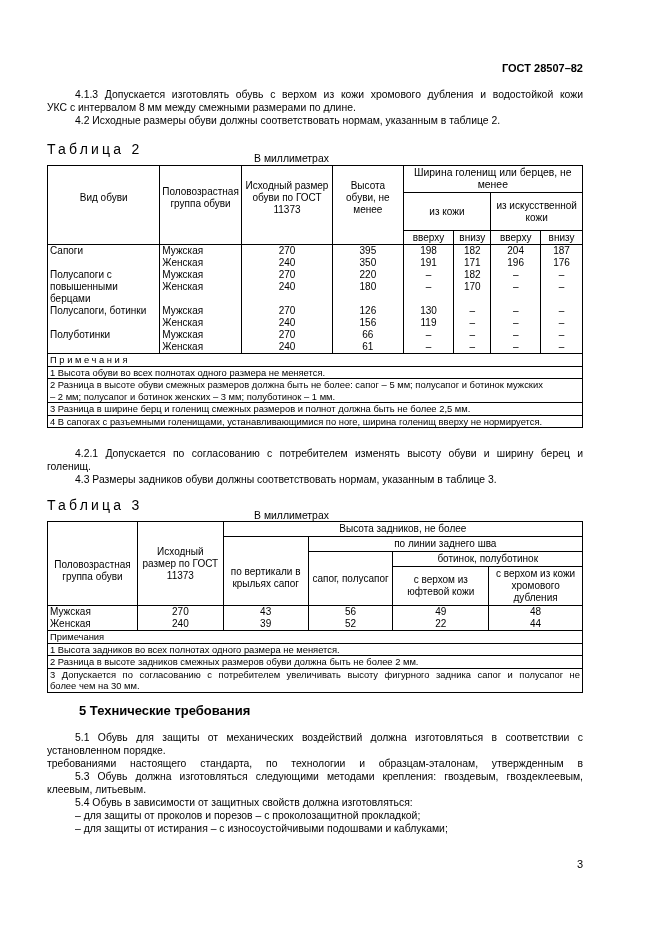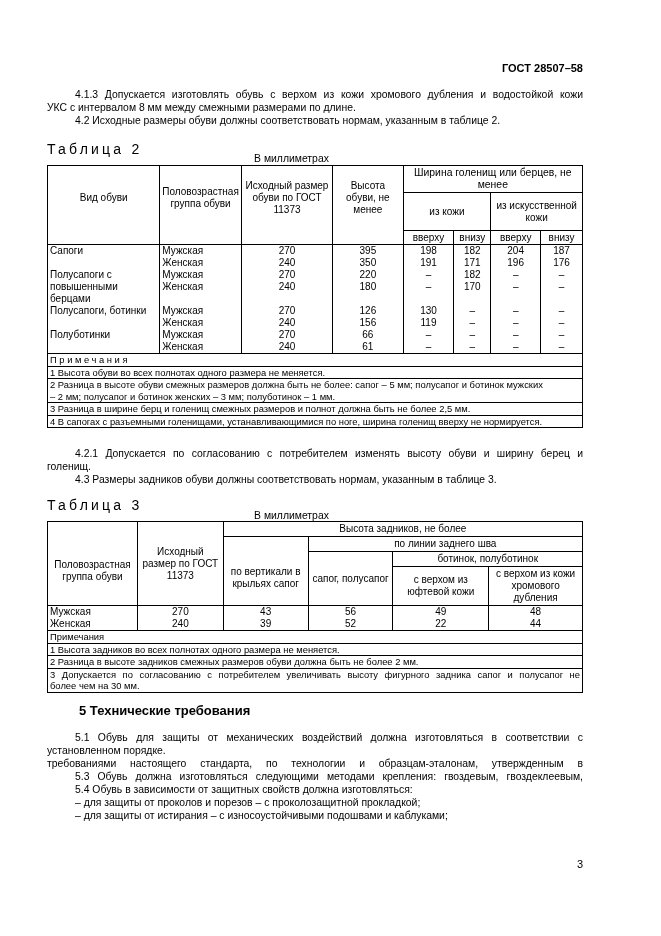--- a/index.html
+++ b/index.html
@@ -27,21 +27,21 @@
     .c { text-align: center; }
     .l { text-align: left; }
     .notes td { font-size: 9.4px; line-height: 11.5px; padding: 0 2px; }
     .notes-title-spaced { letter-spacing: 2.6px; }
     .section-title { left: 79px; top: 703px; font-weight: bold; font-size: 13px; }
     .page-num { left: 0; top: 858px; width: 583px; text-align: right; font-size: 11px; }
   </style>
 </head>
 <body>
 
-<div class="abs header-code">ГОСТ 28507–58</div>
+<div class="abs header-code">ГОСТ 28507–82</div>
 
 <div class="abs para" style="top:88px;">
   <span class="line" style="text-align:justify;text-align-last:justify;"><span class="indent"></span><span>4.1.3 Допускается изготовлять обувь с верхом из кожи хромового дубления и водостойкой кожи</span></span>
   <span class="line">УКС с интервалом 8 мм между смежными размерами по длине.</span>
   <span class="line"><span class="indent"></span><span>4.2 Исходные размеры обуви должны соответствовать нормам, указанным в таблице 2.</span></span>
 </div>
 
 <div class="abs spaced" style="left:47px; top:141px;">Таблица 2</div>
 <div class="abs units" style="top:153px;">В миллиметрах</div>
 
@@ -261,18 +261,19 @@
 </tbody>
   </table>
 
 <div class="abs section-title">5 Технические требования</div>
 
 <div class="abs para" style="top:731px;">
   <span class="line" style="text-align:justify;text-align-last:justify;"><span class="indent"></span><span>5.1 Обувь для защиты от механических воздействий должна изготовляться в соответствии с</span></span>
   <span class="line">установленном порядке.</span>
   <span class="line" style="text-align:justify;text-align-last:justify;">требованиями настоящего стандарта, по технологии и образцам-эталонам, утвержденным в</span>
   <span class="line" style="text-align:justify;text-align-last:justify;"><span class="indent"></span><span>5.3 Обувь должна изготовляться следующими методами крепления: гвоздевым, гвоздеклеевым,</span></span>
+  <span class="line">клеевым, литьевым.</span>
   <span class="line"><span class="indent"></span><span>5.4 Обувь в зависимости от защитных свойств должна изготовляться:</span></span>
   <span class="line"><span class="indent"></span><span>– для защиты от проколов и порезов – с проколозащитной прокладкой;</span></span>
   <span class="line"><span class="indent"></span><span>– для защиты от истирания – с износоустойчивыми подошвами и каблуками;</span></span>
 </div>
 
 <div class="abs page-num">3</div>
 
 </body></html>

